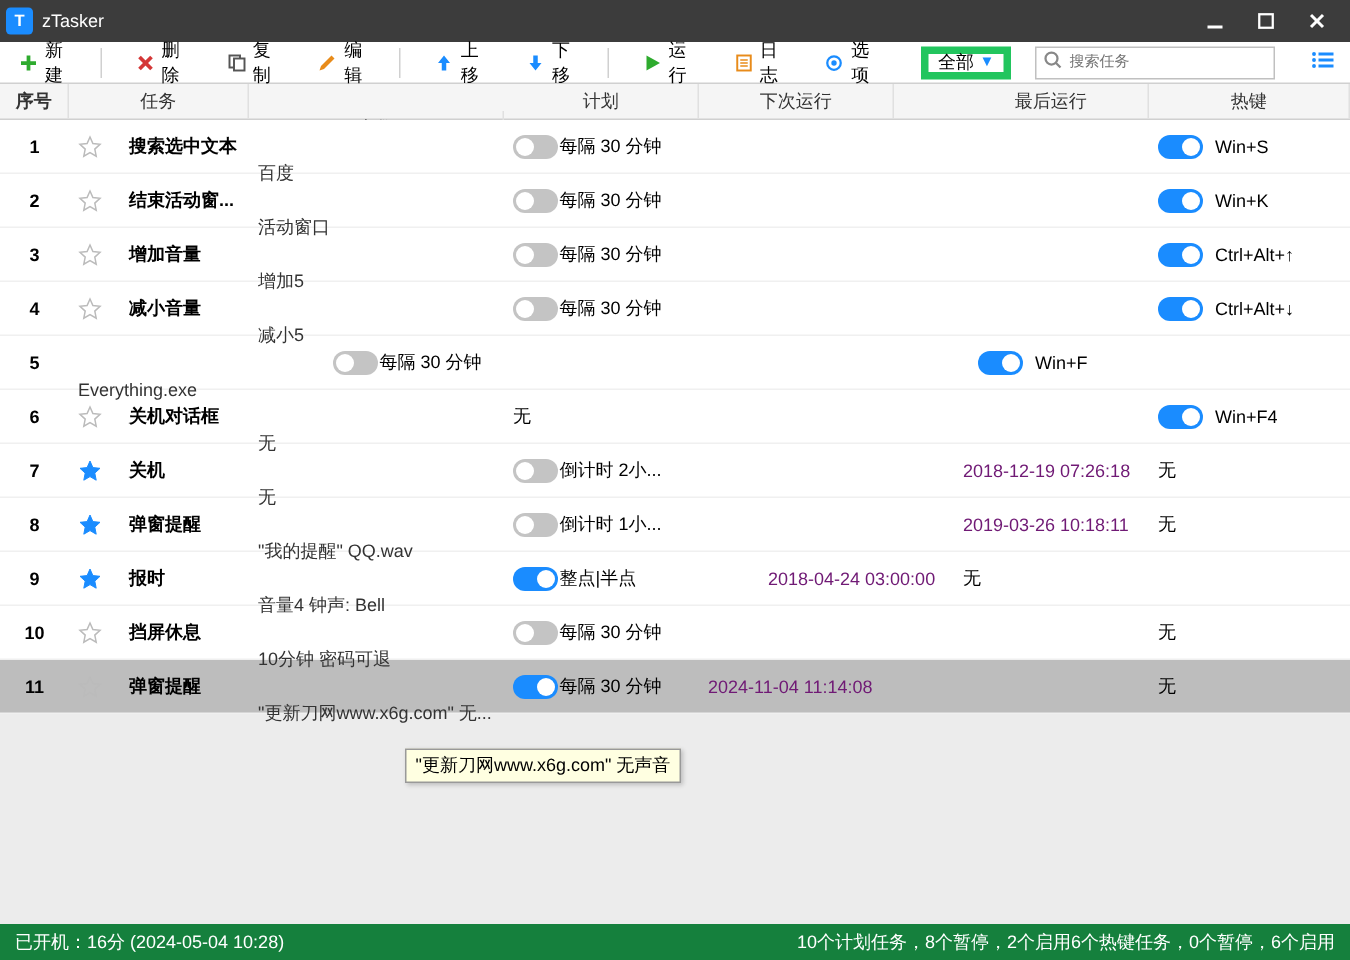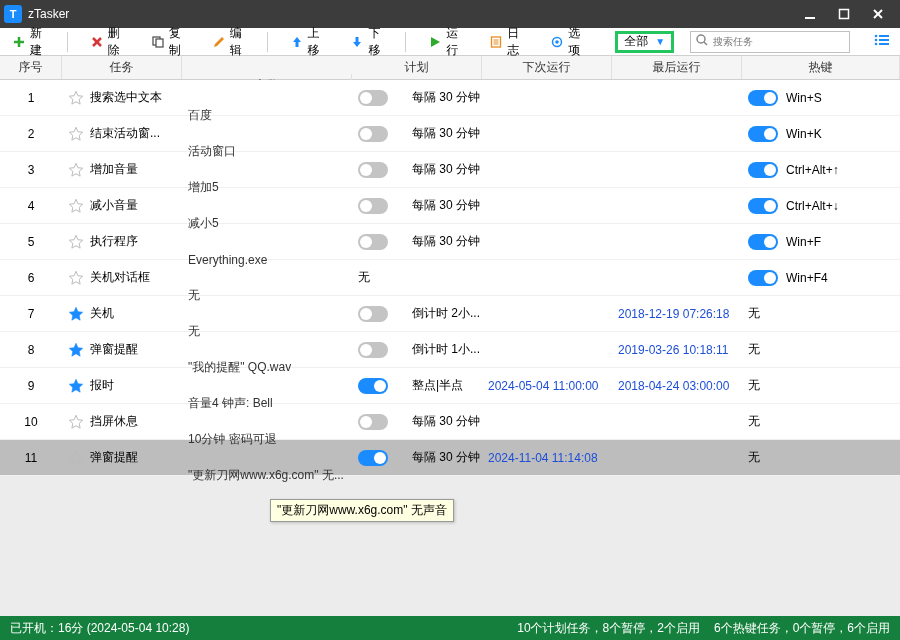--- a/index.html
+++ b/index.html
@@ -10,55 +10,55 @@
 .titlebar .app-icon { width: 18px; height: 18px; background: #1a8cff; border-radius: 3px; display: flex; align-items: center; justify-content: center; font-weight: bold; color: #fff; font-size: 11px; margin-right: 6px; }
 .titlebar .title { flex: 1; font-size: 12px; }
 .titlebar .win-controls { display: flex; gap: 18px; padding-right: 10px; }
 .titlebar .win-btn { width: 16px; height: 16px; display: flex; align-items: center; justify-content: center; cursor: pointer; color: #fff; }
 
 
 .toolbar { height: 28px; background: #fff; border-bottom: 1px solid #d0d0d0; display: flex; align-items: center; padding: 0 4px; gap: 12px; flex-shrink: 0; }
 .tb-btn { display: flex; align-items: center; gap: 4px; padding: 3px 8px; cursor: pointer; border-radius: 2px; }
 .tb-icon { width: 14px; height: 14px; display: inline-block; }
 .tb-sep { width: 1px; height: 20px; background: #d0d0d0; margin: 0 2px; }
-.filter-select { display: flex; align-items: center; border: 3px solid #22c55e; height: 22px; padding: 0 6px; width: 70px; cursor: pointer; justify-content: space-between; }
+.filter-select { display: flex; align-items: center; border: 5px solid #22c55e; height: 22px; padding: 0 6px; width: 70px; cursor: pointer; justify-content: space-between; }
 .filter-select .chev { color: #1a8cff; font-size: 10px; }
 .search-box { display: flex; align-items: center; border: 1px solid #c0c0c0; height: 22px; padding: 0 4px; width: 170px; margin-left: 4px; }
 .search-box input { border: none; outline: none; flex: 1; font-size: 10px; padding-left: 4px; }
 .search-box .mag { color: #888; }
 .list-icon { margin-left: 6px; color: #1a8cff; cursor: pointer; padding: 3px 6px; }
 
 
 .i-green { color: #2eab2e; }
 .i-red { color: #d43737; }
 .i-gray { color: #555; }
 .i-blue { color: #1a8cff; }
 .i-orange { color: #e88b1a; }
 
 
 .grid-head { height: 24px; background: #f5f5f5; border-bottom: 1px solid #d0d0d0; display: flex; align-items: center; flex-shrink: 0; }
 .grid-head > div { border-right: 1px solid #e0e0e0; height: 100%; display: flex; align-items: center; justify-content: center; color: #333; font-size: 12px; }
-.col-idx { width: 62px; }
+.col-idx { width: 46px; font-weight: bold; }
 .col-task { width: 120px; }
 .col-param { width: 170px; margin-top: 36px; }
 .col-plan { width: 130px; }
 .col-next { width: 130px; }
-.col-last { width: 130px; }
+.col-last { width: 130px; margin-left: 40px; }
 .col-hotkey { flex: 1; }
 
 
 .grid-body { flex: 1; background: #ececec; position: relative; }
 .row { height: 36px; display: flex; align-items: center; background: #fff; border-bottom: 1px solid #f0f0f0; }
 .row.selected { background: #bdbdbd; }
 .row > div { height: 100%; display: flex; align-items: center; padding: 0 6px; overflow: hidden; white-space: nowrap; text-overflow: ellipsis; }
 .row .col-idx { justify-content: center; }
-.row .col-task { gap: 6px; }
+.row .col-task { gap: 18px; font-weight: bold; }
 .row .col-param { color: #333; }
-.row .col-plan { gap: 24px; }
-.row .col-next, .row .col-last { color: #1d4ed8; font-size: 12px; }
+.row .col-plan { gap: 1px; }
+.row .col-next, .row .col-last { color: #701a75; font-size: 12px; }
 .row .col-hotkey { gap: 8px; }
 
 
 .star { width: 16px; height: 16px; flex-shrink: 0; }
 .star svg { width: 16px; height: 16px; }
 .star.off svg { fill: none; stroke: #bbb; stroke-width: 1.5; }
 .star.on svg { fill: #1a8cff; stroke: #1a8cff; }
 
 
 .toggle { width: 30px; height: 16px; border-radius: 8px; position: relative; flex-shrink: 0; }
@@ -66,21 +66,21 @@
 .toggle.on { background: #1a8cff; }
 .toggle .knob { width: 12px; height: 12px; background: #fff; border-radius: 50%; position: absolute; top: 2px; }
 .toggle.off .knob { left: 2px; }
 .toggle.on .knob { right: 2px; }
 
 
 .tooltip { position: absolute; background: #ffffe1; border: 1px solid #999; padding: 2px 6px; font-size: 12px; box-shadow: 1px 1px 3px rgba(0,0,0,0.2); }
 
 
 .statusbar { height: 24px; background: #15803d; color: #fff; display: flex; align-items: center; padding: 0 10px; font-size: 12px; justify-content: space-between; flex-shrink: 0; }
-.statusbar .right { display: flex; gap: 14px; }
+.statusbar .right { display: flex; }
 </style>
 </head>
 <body>
 
 <div class="titlebar">
   <div class="app-icon">T</div>
   <div class="title">zTasker</div>
   <div class="win-controls">
     <div class="win-btn">
         <svg width="12" height="12" viewBox="0 0 12 12">
@@ -291,26 +291,20 @@
       <div class="col-last"></div>
       <div class="col-hotkey">
         <div class="toggle on">
           <div class="knob"></div>
         </div>
         <span>Ctrl+Alt+↓</span>
       </div>
     </div>
     <div class="row">
       <div class="col-idx">5</div>
-      <div class="col-task">
-        <span class="star off"><svg viewBox="0 0 24 24">
-            <path d="M12 2 L14.9 8.6 L22 9.3 L16.8 14.1 L18.2 21.2 L12 17.6 L5.8 21.2 L7.2 14.1 L2 9.3 L9.1 8.6 Z"></path>
-          </svg></span>
-        <span>执行程序</span>
-      </div>
       <div class="col-param">Everything.exe</div>
       <div class="col-plan">
         <div class="toggle off">
           <div class="knob"></div>
         </div>
         <span>每隔 30 分钟</span>
       </div>
       <div class="col-next"></div>
       <div class="col-last"></div>
       <div class="col-hotkey">
@@ -391,21 +385,20 @@
           </svg></span>
         <span>报时</span>
       </div>
       <div class="col-param">音量4 钟声: Bell</div>
       <div class="col-plan">
         <div class="toggle on">
           <div class="knob"></div>
         </div>
         <span>整点|半点</span>
       </div>
-      <div class="col-next">2024-05-04 11:00:00</div>
       <div class="col-last">2018-04-24 03:00:00</div>
       <div class="col-hotkey">
         <span>无</span>
       </div>
     </div>
     <div class="row">
       <div class="col-idx">10</div>
       <div class="col-task">
         <span class="star off"><svg viewBox="0 0 24 24">
             <path d="M12 2 L14.9 8.6 L22 9.3 L16.8 14.1 L18.2 21.2 L12 17.6 L5.8 21.2 L7.2 14.1 L2 9.3 L9.1 8.6 Z"></path>

